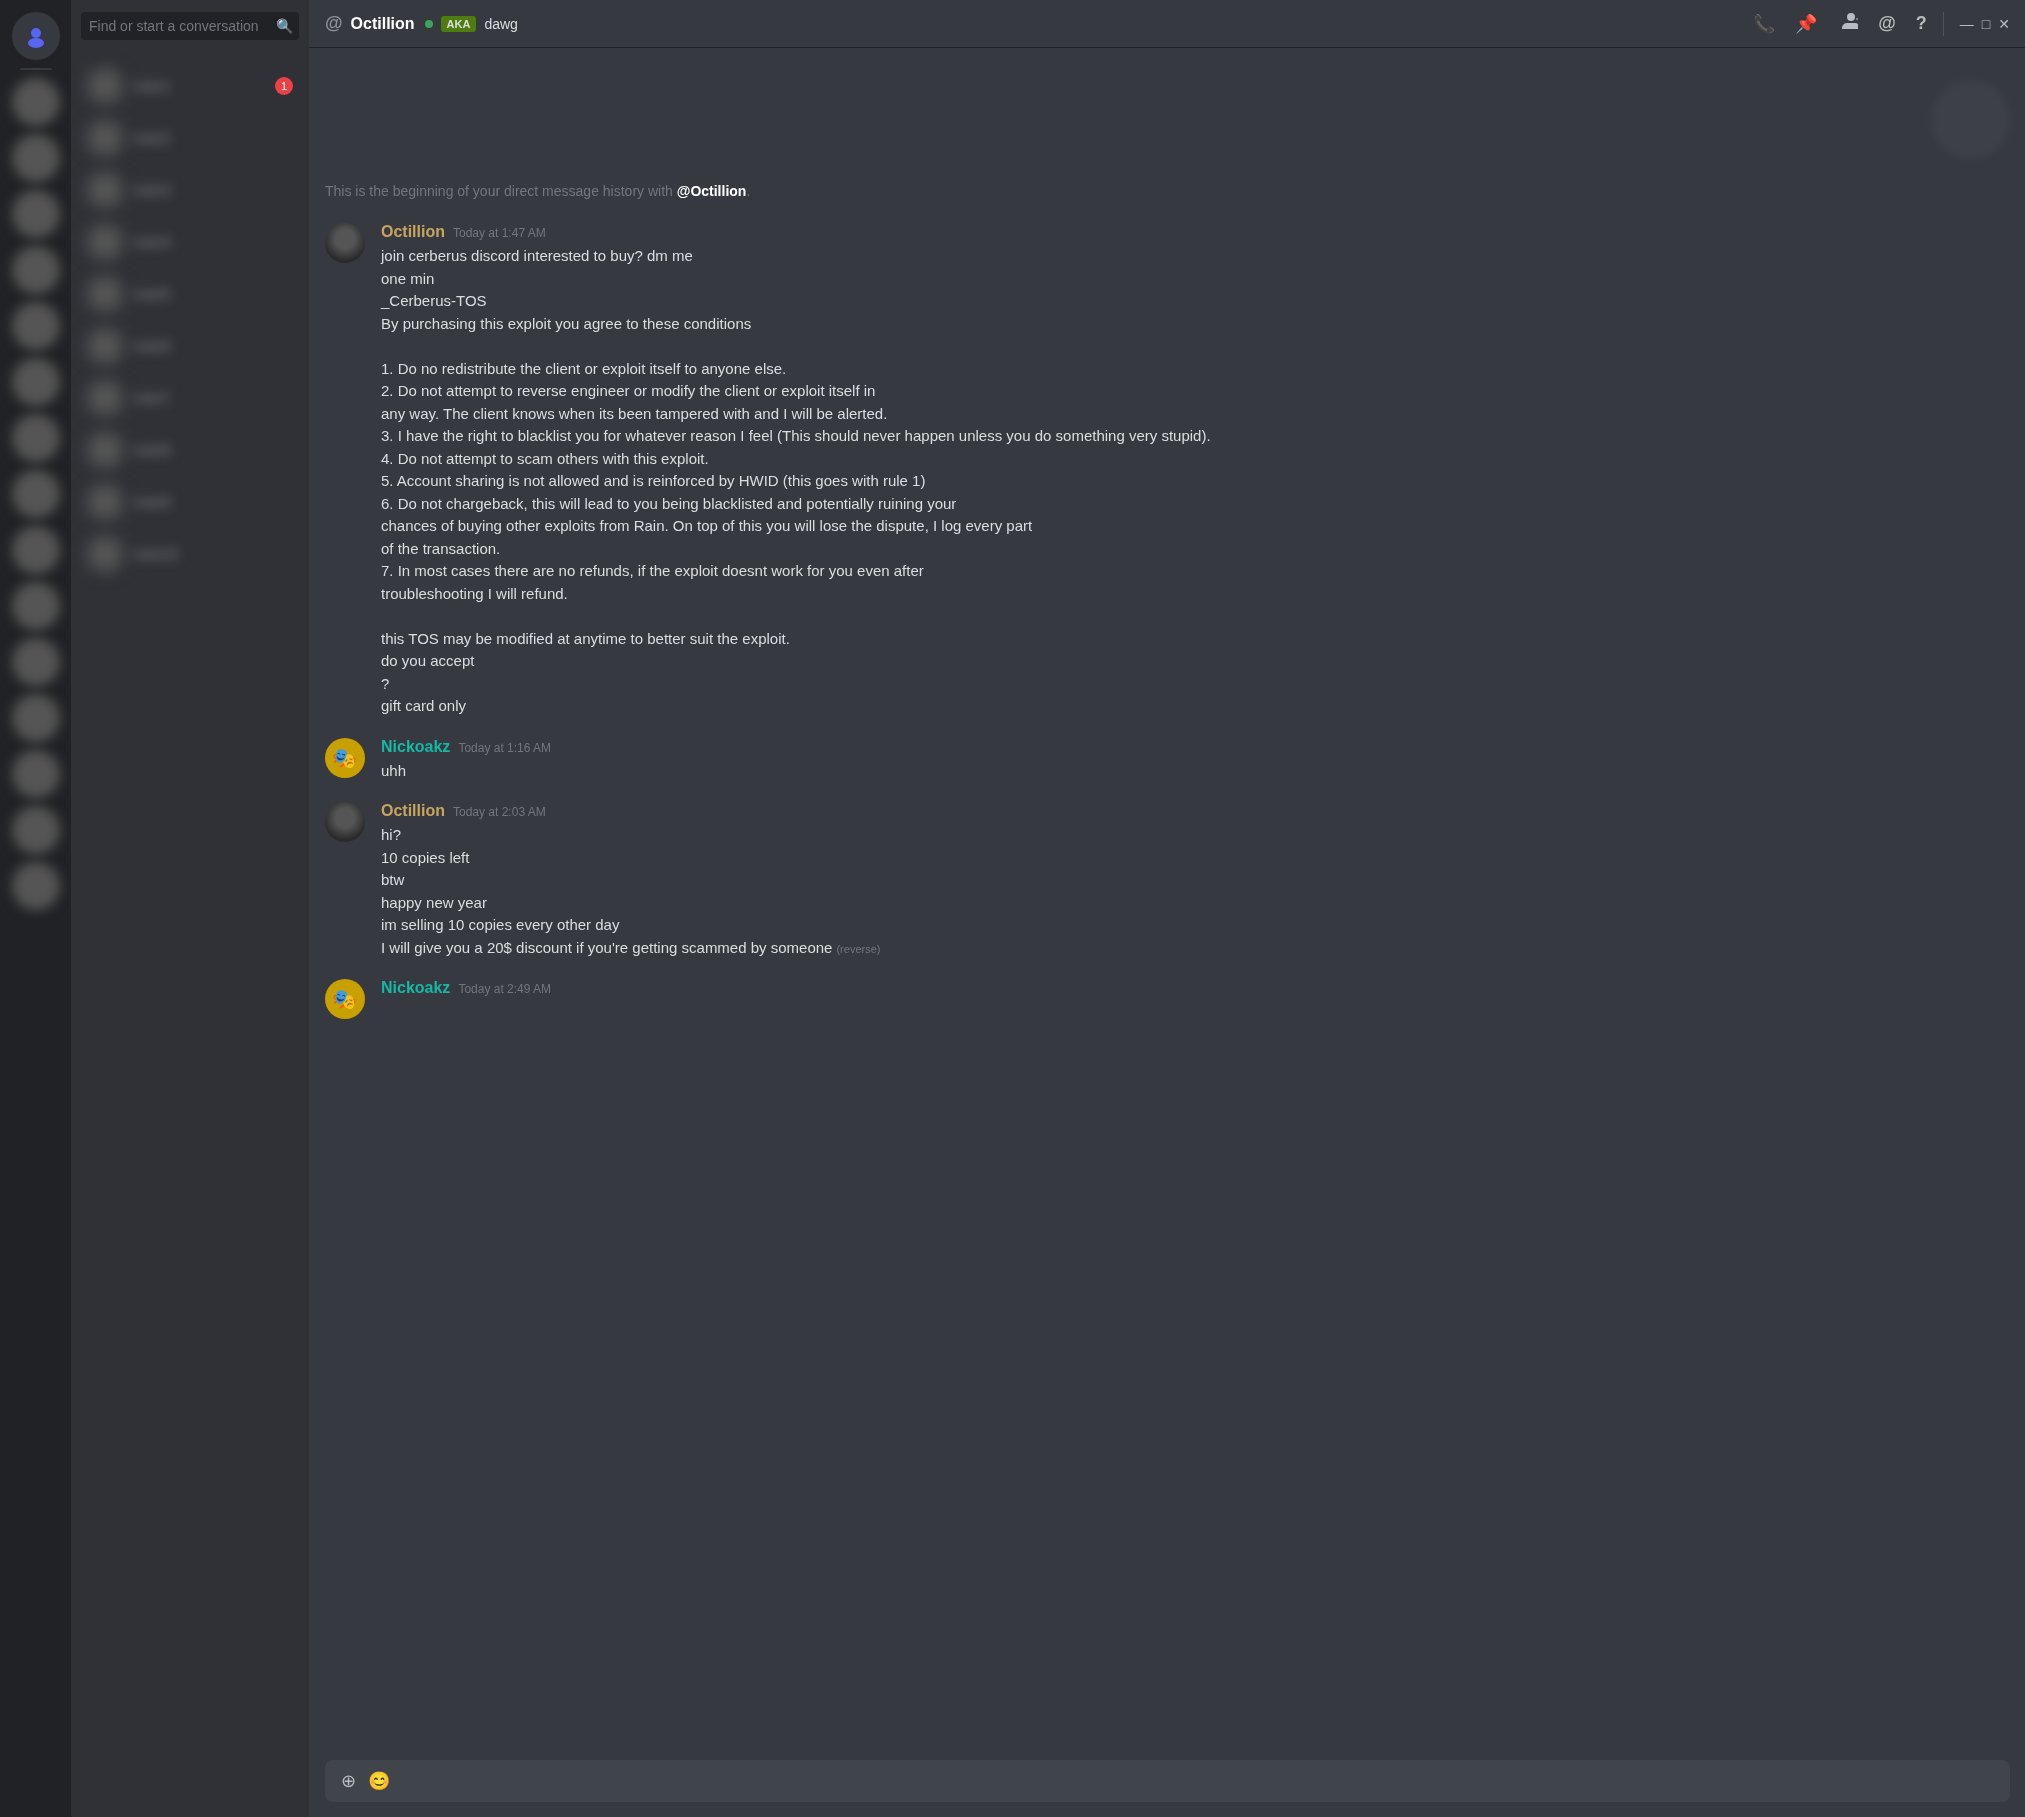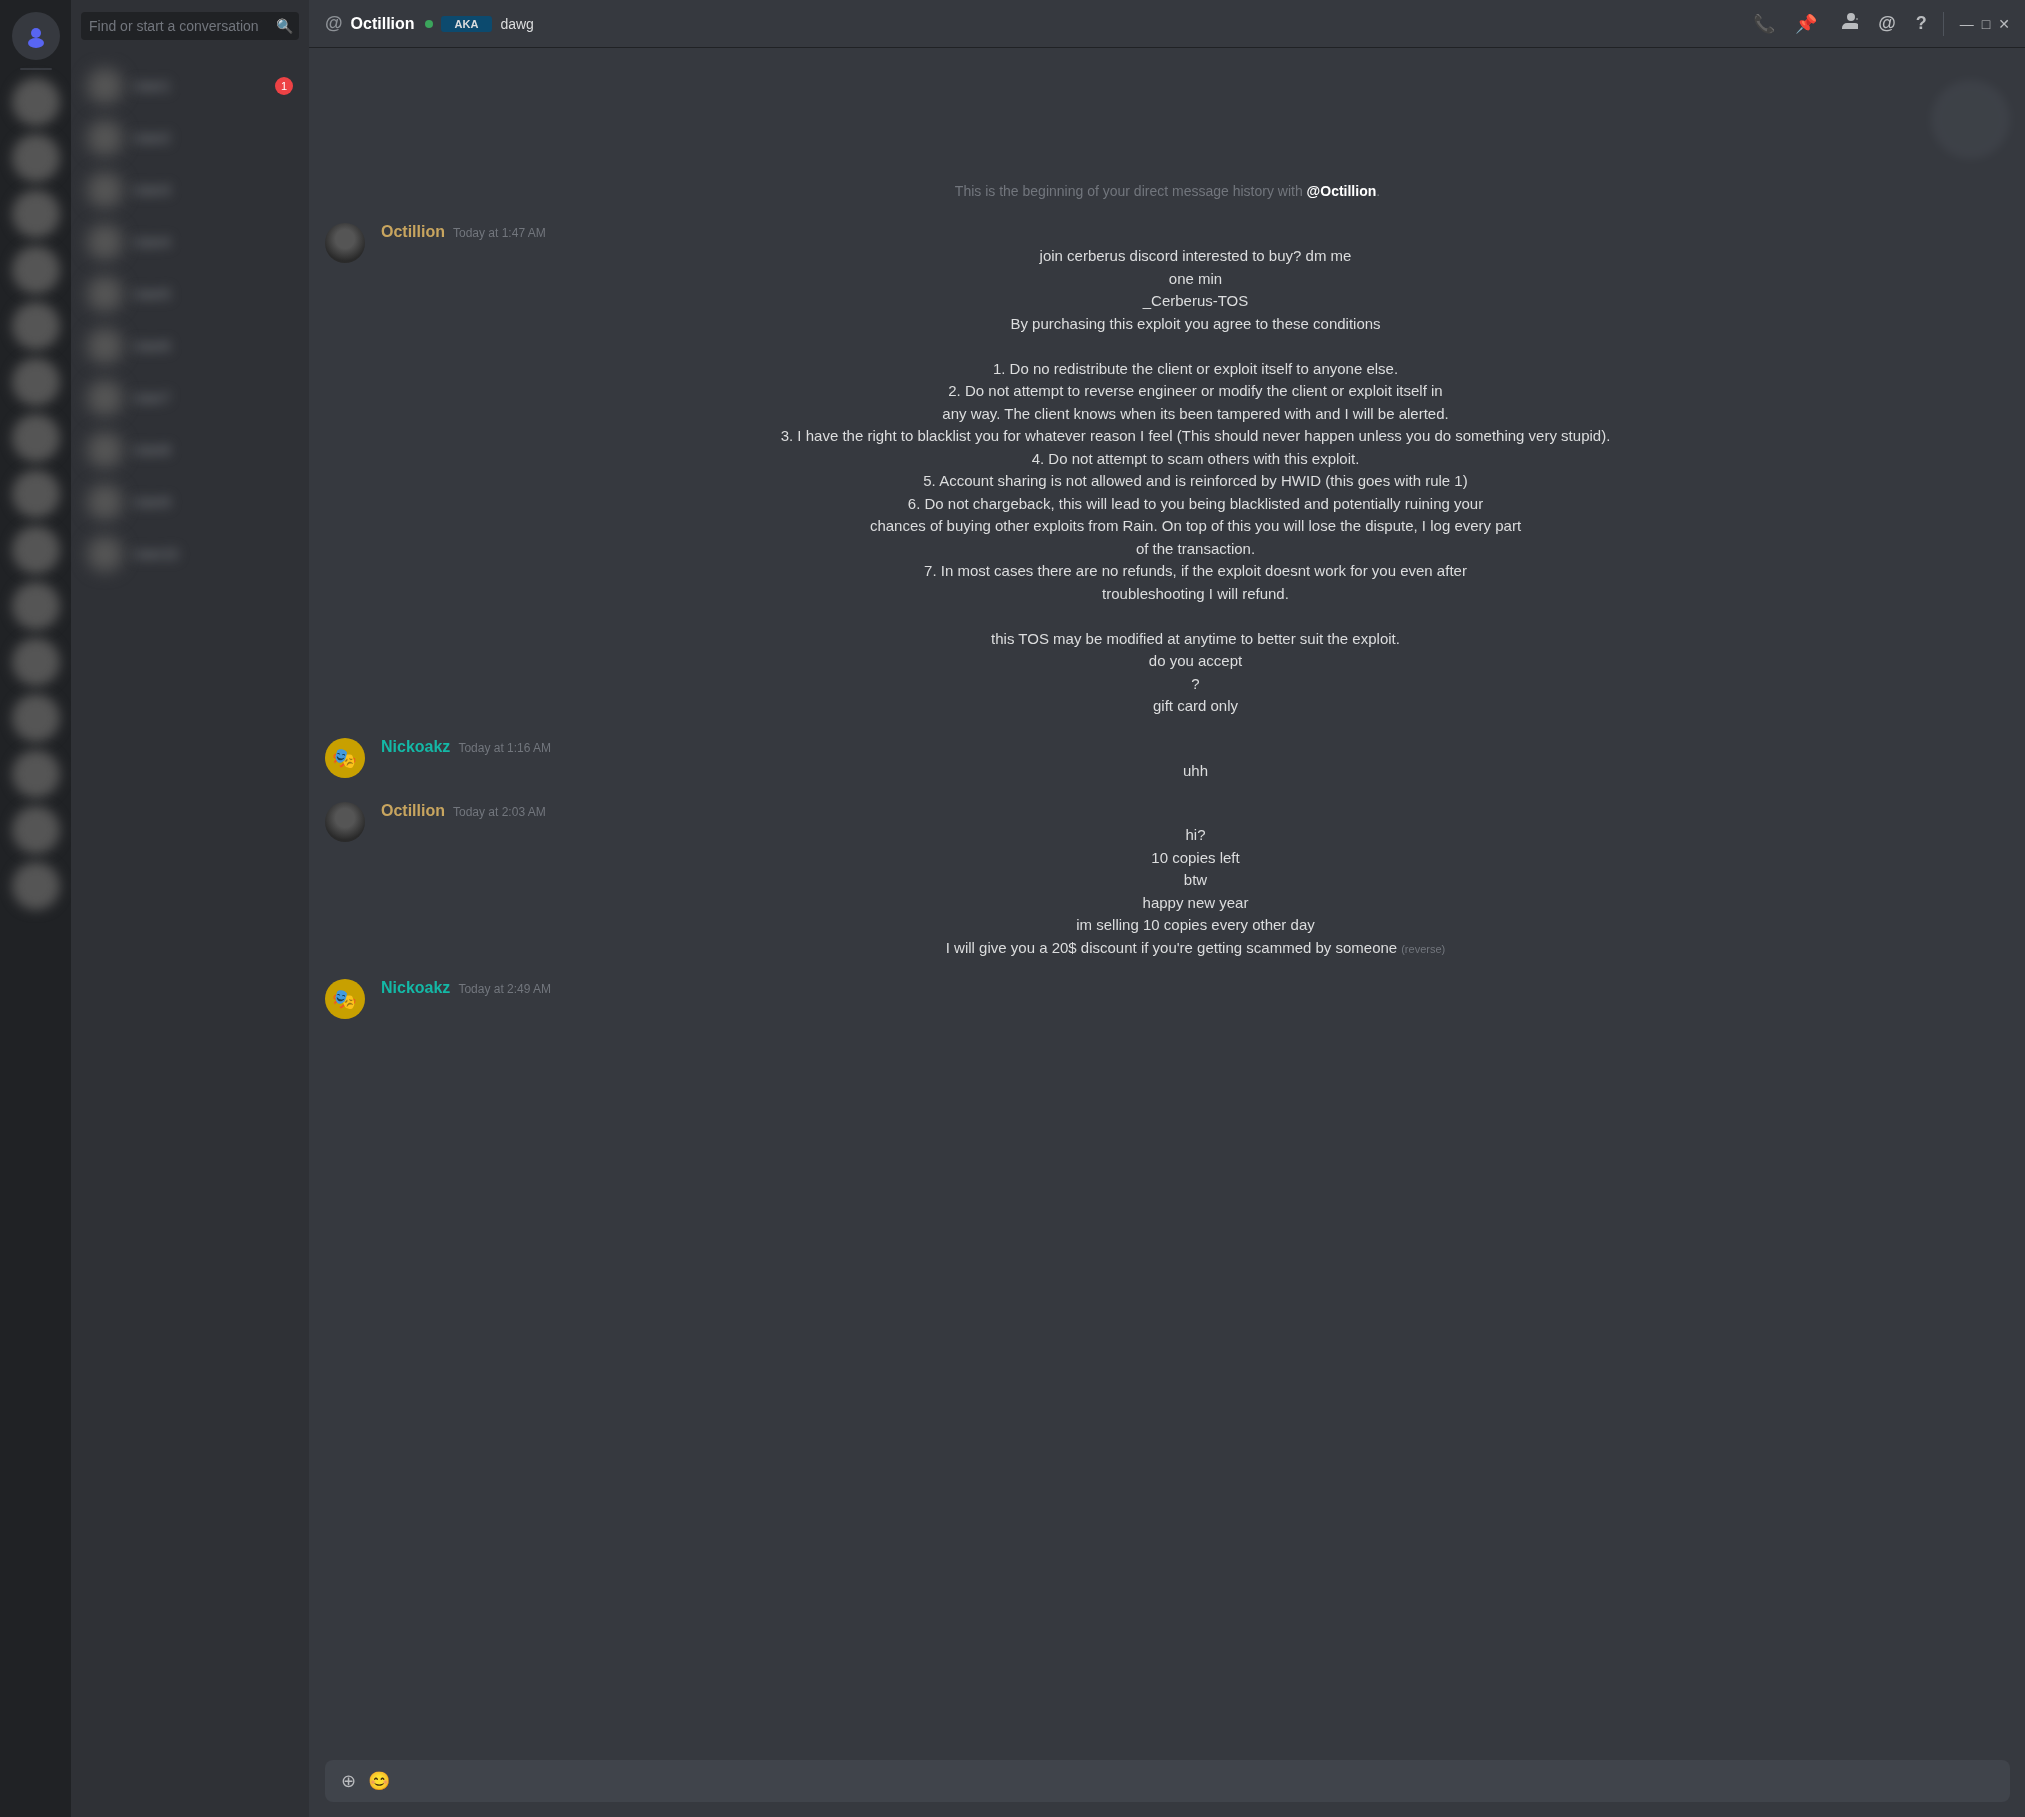--- a/index.html
+++ b/index.html
@@ -163,24 +163,24 @@
     }
     .online-dot {
       width: 8px;
       height: 8px;
       border-radius: 50%;
       background: #3ba55c;
       display: inline-block;
       margin-left: 2px;
     }
     .aka-badge {
-      background: #0c4a6e;
+      background: #4d7c0f;
       color: #dcddde;
       font-size: 11px;
-      padding: 2px 14px;
+      padding: 2px 6px;
       border-radius: 3px;
       font-weight: 600;
     }
     .aka-name {
       color: #dcddde;
       font-size: 14px;
       text-align: center;
     }
     .top-bar-spacer { flex: 1; }
     .top-bar-icons {
@@ -193,21 +193,20 @@
       font-size: 18px;
       cursor: pointer;
       color: #b9bbbe;
     }
 
     
     .messages-area {
       flex: 1;
       overflow-y: auto;
       padding: 16px 16px 0 16px;
-      text-align: center;
     }
     .history-start {
       color: #72767d;
       font-size: 14px;
       padding: 16px 0 24px 0;
     }
     .history-start strong {
       color: #ffffff;
     }
 

